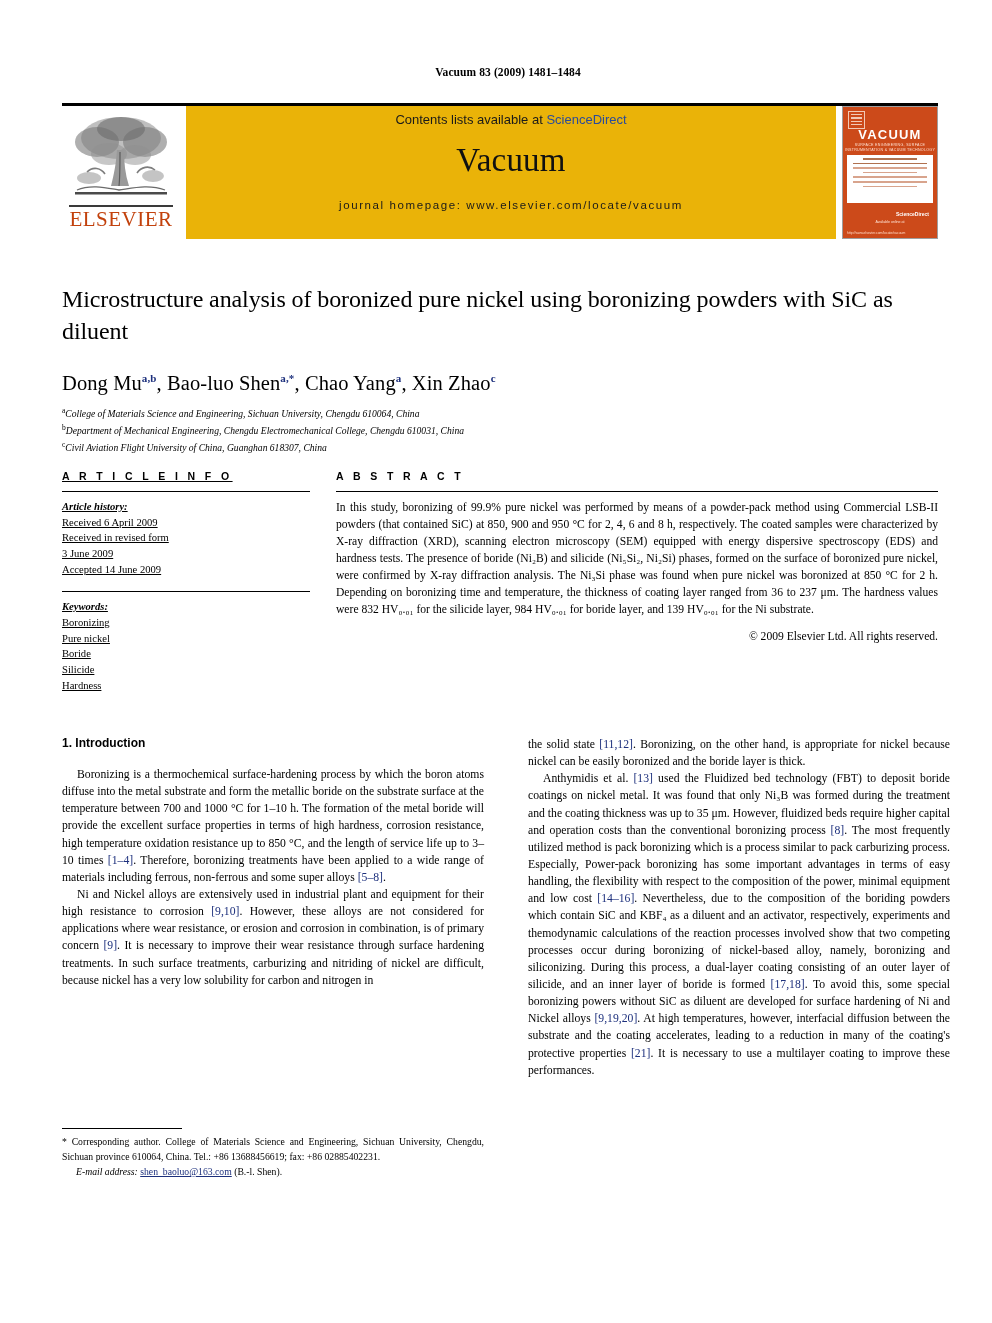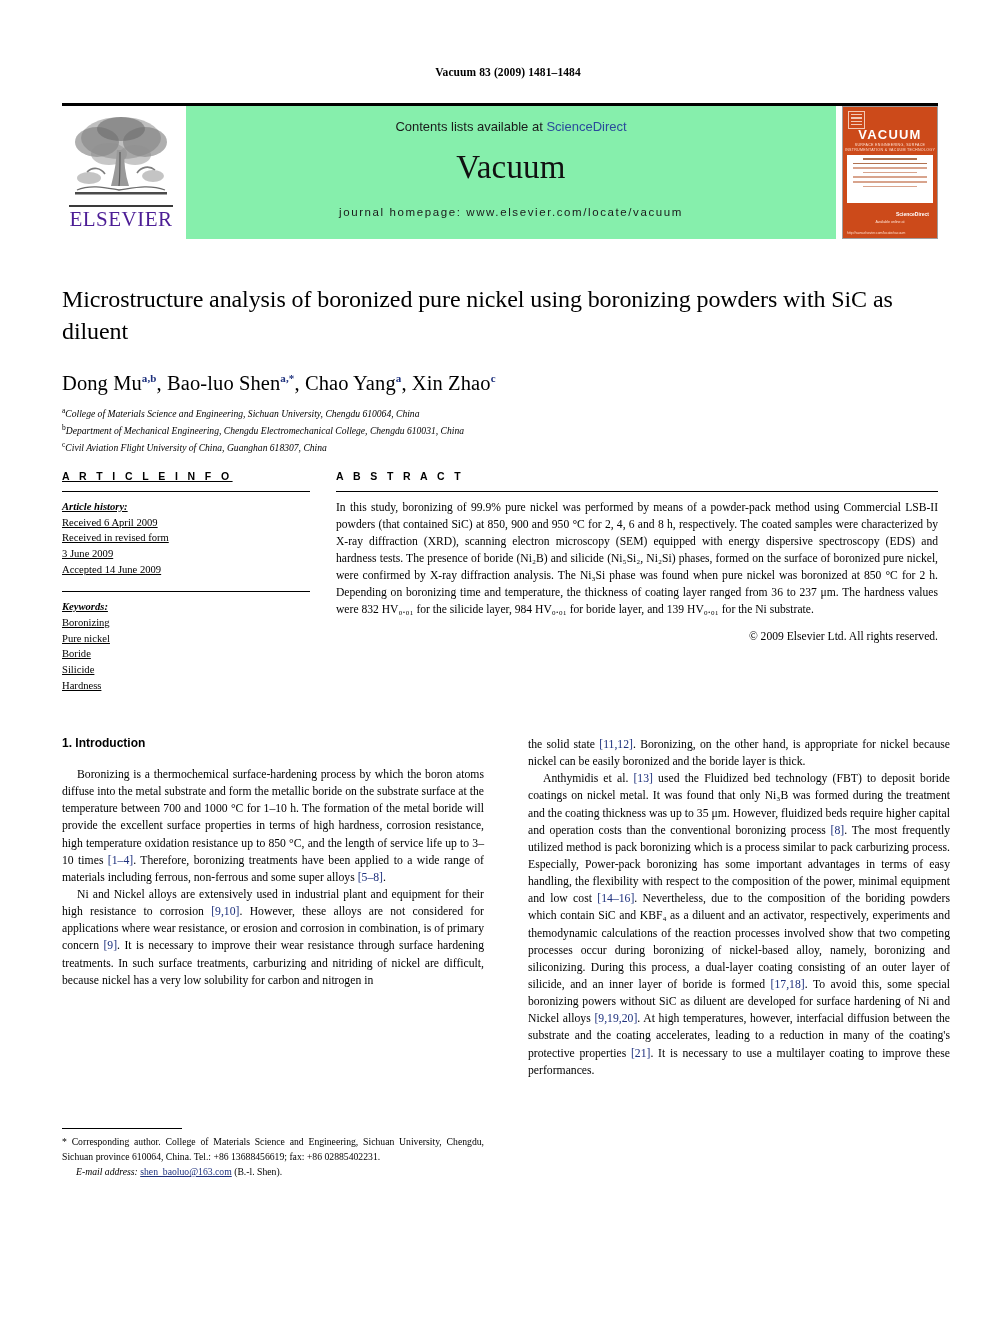--- a/index.html
+++ b/index.html
@@ -62,35 +62,35 @@
     align-items: center;
     justify-content: flex-start;
     padding-top: 6px;
     box-sizing: border-box;
   }
   .tree-svg { display:block; }
   .elsevier-word {
     font-family: "Liberation Serif", serif;
     font-size: 21px;
     letter-spacing: 0.5px;
-    color: #4c1d95;
+    color: #c2410c;
     margin-top: 1px;
     border-top: 2.5px solid #3a3a3a;
     padding-top: 1px;
     line-height: 1.05;
   }
 
   .masthead-center {
     flex: 1 1 auto;
-    background: #86efac;
+    background: #eab308;
     display: flex;
     flex-direction: column;
     align-items: center;
     justify-content: flex-start;
-    padding-top: 13px;
+    padding-top: 6px;
     box-sizing: border-box;
     margin-left: 6px;
     margin-right: 6px;
   }
   .contents-line {
     font-family: "Liberation Sans", sans-serif;
     font-size: 13px;
     color: #1a1a1a;
   }
   .contents-line .sd {

